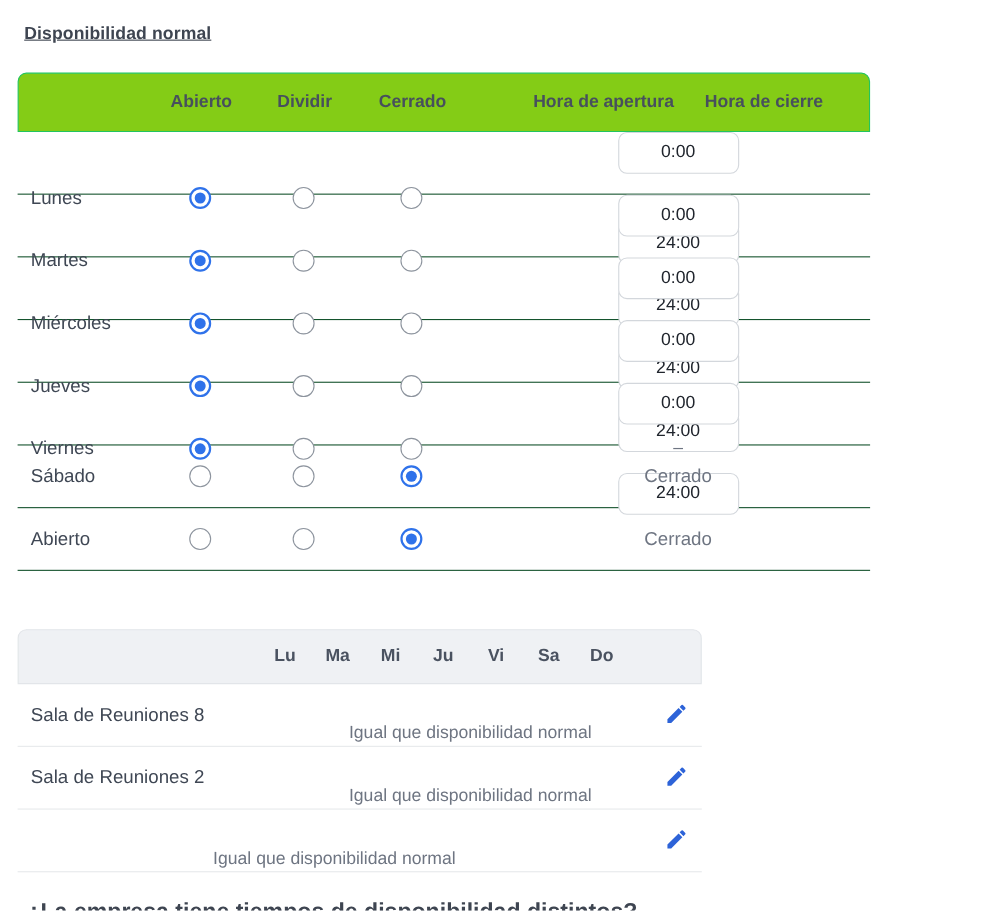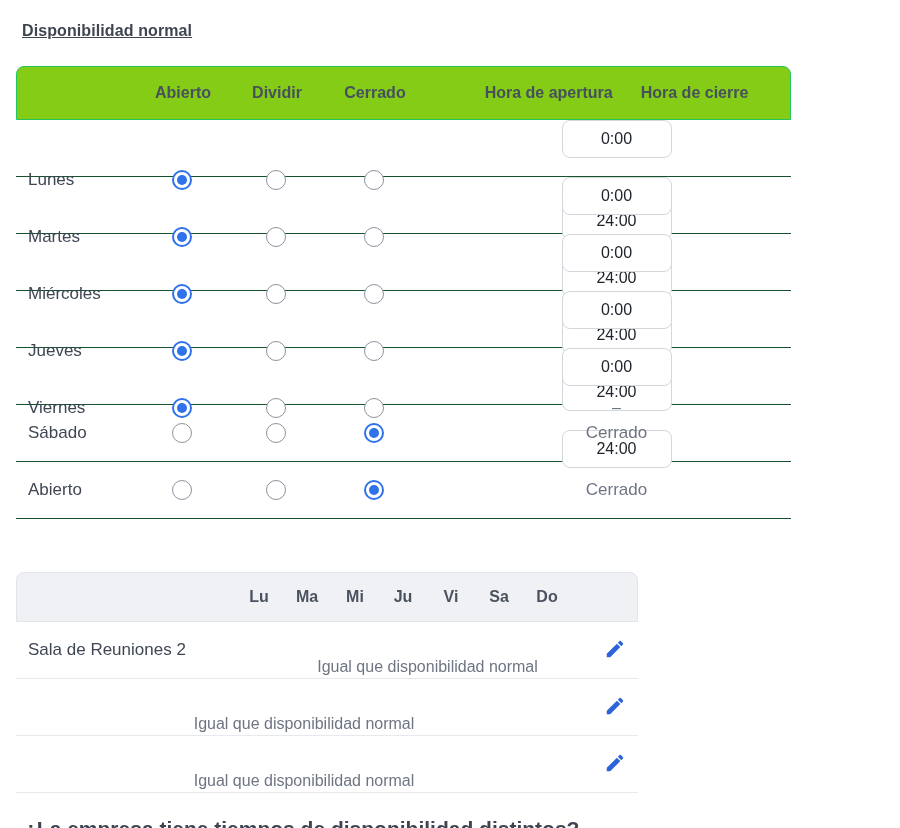--- a/index.html
+++ b/index.html
@@ -221,20 +221,32 @@
 
     <div class="res-head">
       <div></div>
       <div class="dow">Lu</div>
       <div class="dow">Ma</div>
       <div class="dow">Mi</div>
       <div class="dow">Ju</div>
       <div class="dow">Vi</div>
       <div class="dow">Sa</div>
       <div class="dow">Do</div>
+    </div>
+
+    <div class="res-row">
+      <div class="res-name">Sala de Reuniones 8</div>
+      <div class="res-value">Igual que disponibilidad normal</div>
+      <button class="edit-btn">
+        <span>
+          <svg width="22" height="22" viewBox="0 0 24 24" fill="#2d63d8">
+              <path d="M3 17.25V21h3.75L17.81 9.94l-3.75-3.75L3 17.25zM20.71 7.04c.39-.39.39-1.02 0-1.41l-2.34-2.34a.9959.9959 0 0 0-1.41 0l-1.83 1.83 3.75 3.75 1.83-1.83z"></path>
+            </svg>
+        </span>
+      </button>
     </div>
 
     <div class="res-row">
       <div class="res-name">Sala de Reuniones 2</div>
       <div class="res-value">Igual que disponibilidad normal</div>
       <button class="edit-btn">
         <span>
           <svg width="22" height="22" viewBox="0 0 24 24" fill="#2d63d8">
               <path d="M3 17.25V21h3.75L17.81 9.94l-3.75-3.75L3 17.25zM20.71 7.04c.39-.39.39-1.02 0-1.41l-2.34-2.34a.9959.9959 0 0 0-1.41 0l-1.83 1.83 3.75 3.75 1.83-1.83z"></path>
             </svg>
@@ -246,28 +258,17 @@
       <div class="res-value">Igual que disponibilidad normal</div>
       <button class="edit-btn">
         <span>
           <svg width="22" height="22" viewBox="0 0 24 24" fill="#2d63d8">
               <path d="M3 17.25V21h3.75L17.81 9.94l-3.75-3.75L3 17.25zM20.71 7.04c.39-.39.39-1.02 0-1.41l-2.34-2.34a.9959.9959 0 0 0-1.41 0l-1.83 1.83 3.75 3.75 1.83-1.83z"></path>
             </svg>
         </span>
       </button>
     </div>
 
-    <div class="res-row">
-      <div class="res-value">Igual que disponibilidad normal</div>
-      <button class="edit-btn">
-        <span>
-          <svg width="22" height="22" viewBox="0 0 24 24" fill="#2d63d8">
-              <path d="M3 17.25V21h3.75L17.81 9.94l-3.75-3.75L3 17.25zM20.71 7.04c.39-.39.39-1.02 0-1.41l-2.34-2.34a.9959.9959 0 0 0-1.41 0l-1.83 1.83 3.75 3.75 1.83-1.83z"></path>
-            </svg>
-        </span>
-      </button>
-    </div>
-
   </div>
 
   <h2 class="clipped-heading">¿La empresa tiene tiempos de disponibilidad distintos?</h2>
 
 </div>
 
 </body></html>

